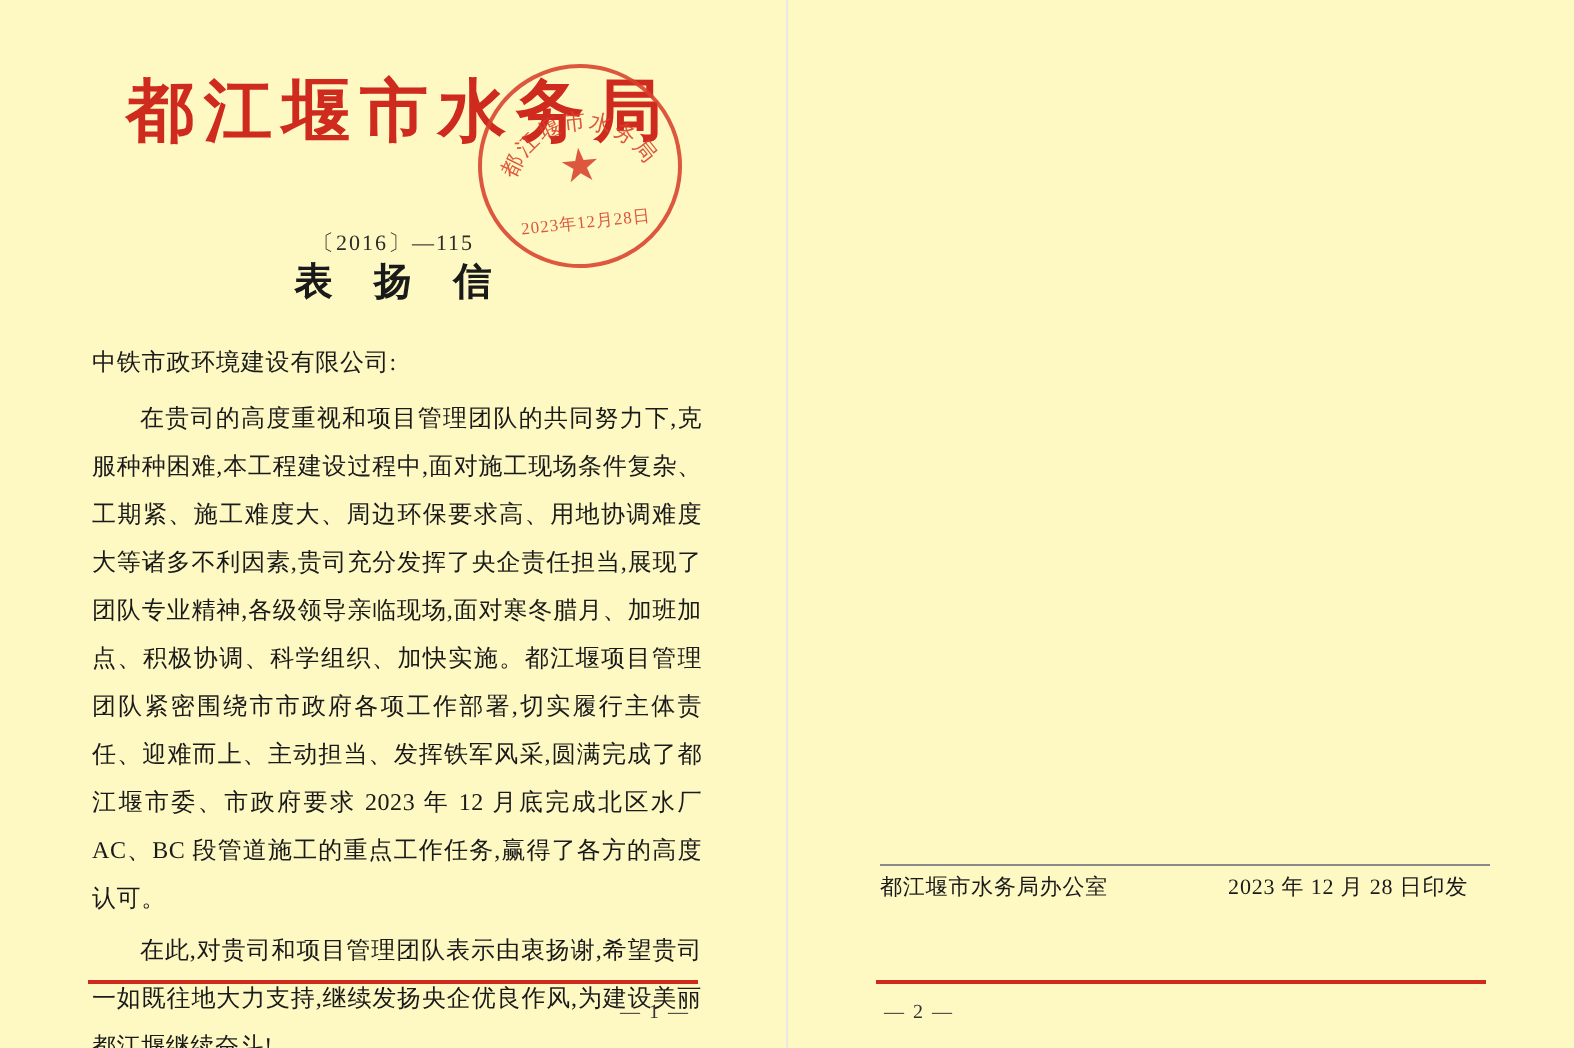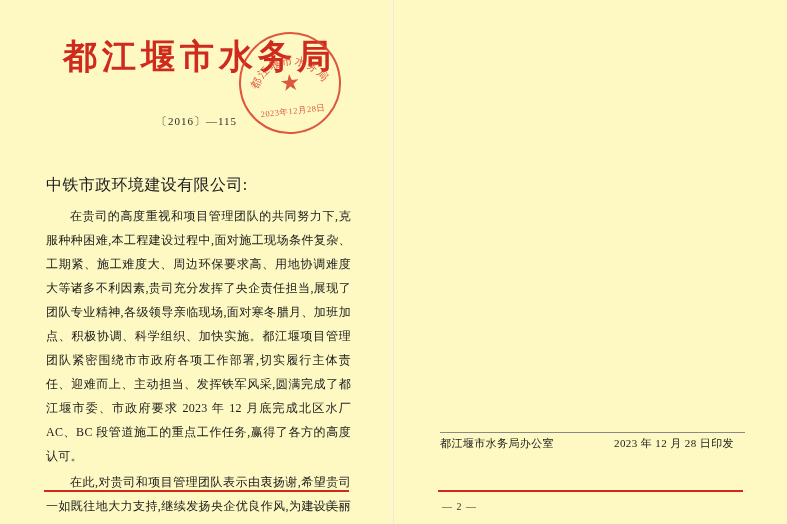--- a/index.html
+++ b/index.html
@@ -132,21 +132,21 @@
 
   
   .body-area {
     position: absolute;
     top: 172px;
     left: 46px;
     right: 42px;
     color: #1a1a1a;
   }
   .salutation {
-    font-size: 16px;
+    font-size: 12px;
     line-height: 1.6;
     margin-bottom: 6px;
     letter-spacing: 0.4px;
   }
   .para {
     font-size: 12px;
     line-height: 2.0;
     text-align: justify;
     text-indent: 2em;
     letter-spacing: 0.3px;
@@ -204,20 +204,21 @@
           <path id="sealArc" d="M 14,58 A 36,36 0 0 1 84,58"></path>
         </defs>
         <text>
           <textPath href="#sealArc" startOffset="50%" text-anchor="middle">都江堰市水务局</textPath>
         </text>
       </svg>
       <div class="seal-inner-star">★</div>
       <div class="seal-bottom-text">2023年12月28日</div>
     </div>
 
+    <div class="letter-title">表 扬 信</div>
 
     <div class="body-area">
       <div class="salutation">中铁市政环境建设有限公司:</div>
       <p class="para">在贵司的高度重视和项目管理团队的共同努力下,克服种种困难,本工程建设过程中,面对施工现场条件复杂、工期紧、施工难度大、周边环保要求高、用地协调难度大等诸多不利因素,贵司充分发挥了央企责任担当,展现了团队专业精神,各级领导亲临现场,面对寒冬腊月、加班加点、积极协调、科学组织、加快实施。都江堰项目管理团队紧密围绕市市政府各项工作部署,切实履行主体责任、迎难而上、主动担当、发挥铁军风采,圆满完成了都江堰市委、市政府要求 2023 年 12 月底完成北区水厂 AC、BC 段管道施工的重点工作任务,赢得了各方的高度认可。</p>
       <p class="para">在此,对贵司和项目管理团队表示由衷扬谢,希望贵司一如既往地大力支持,继续发扬央企优良作风,为建设美丽都江堰继续奋斗!</p>
 
     </div>
 
     <div class="red-rule"></div>
 

